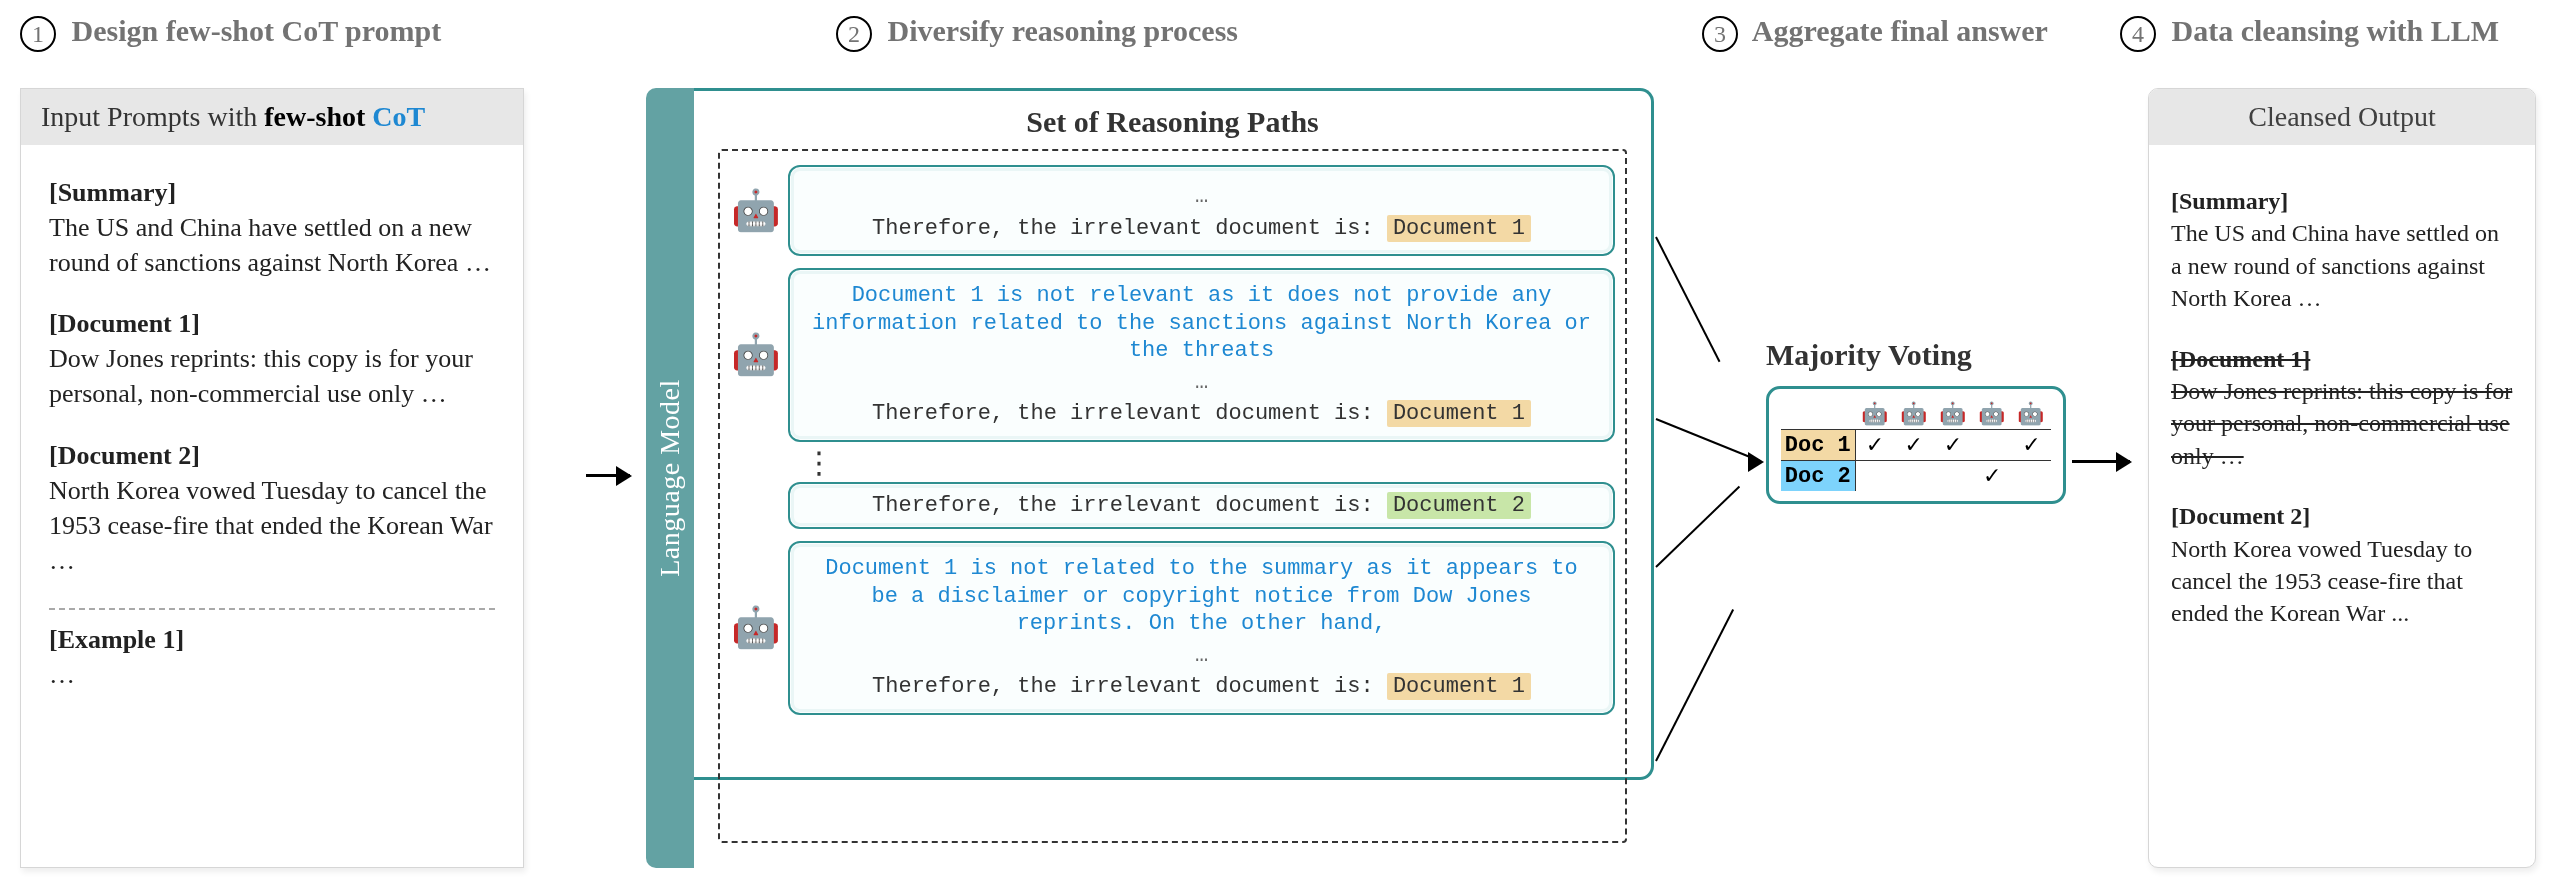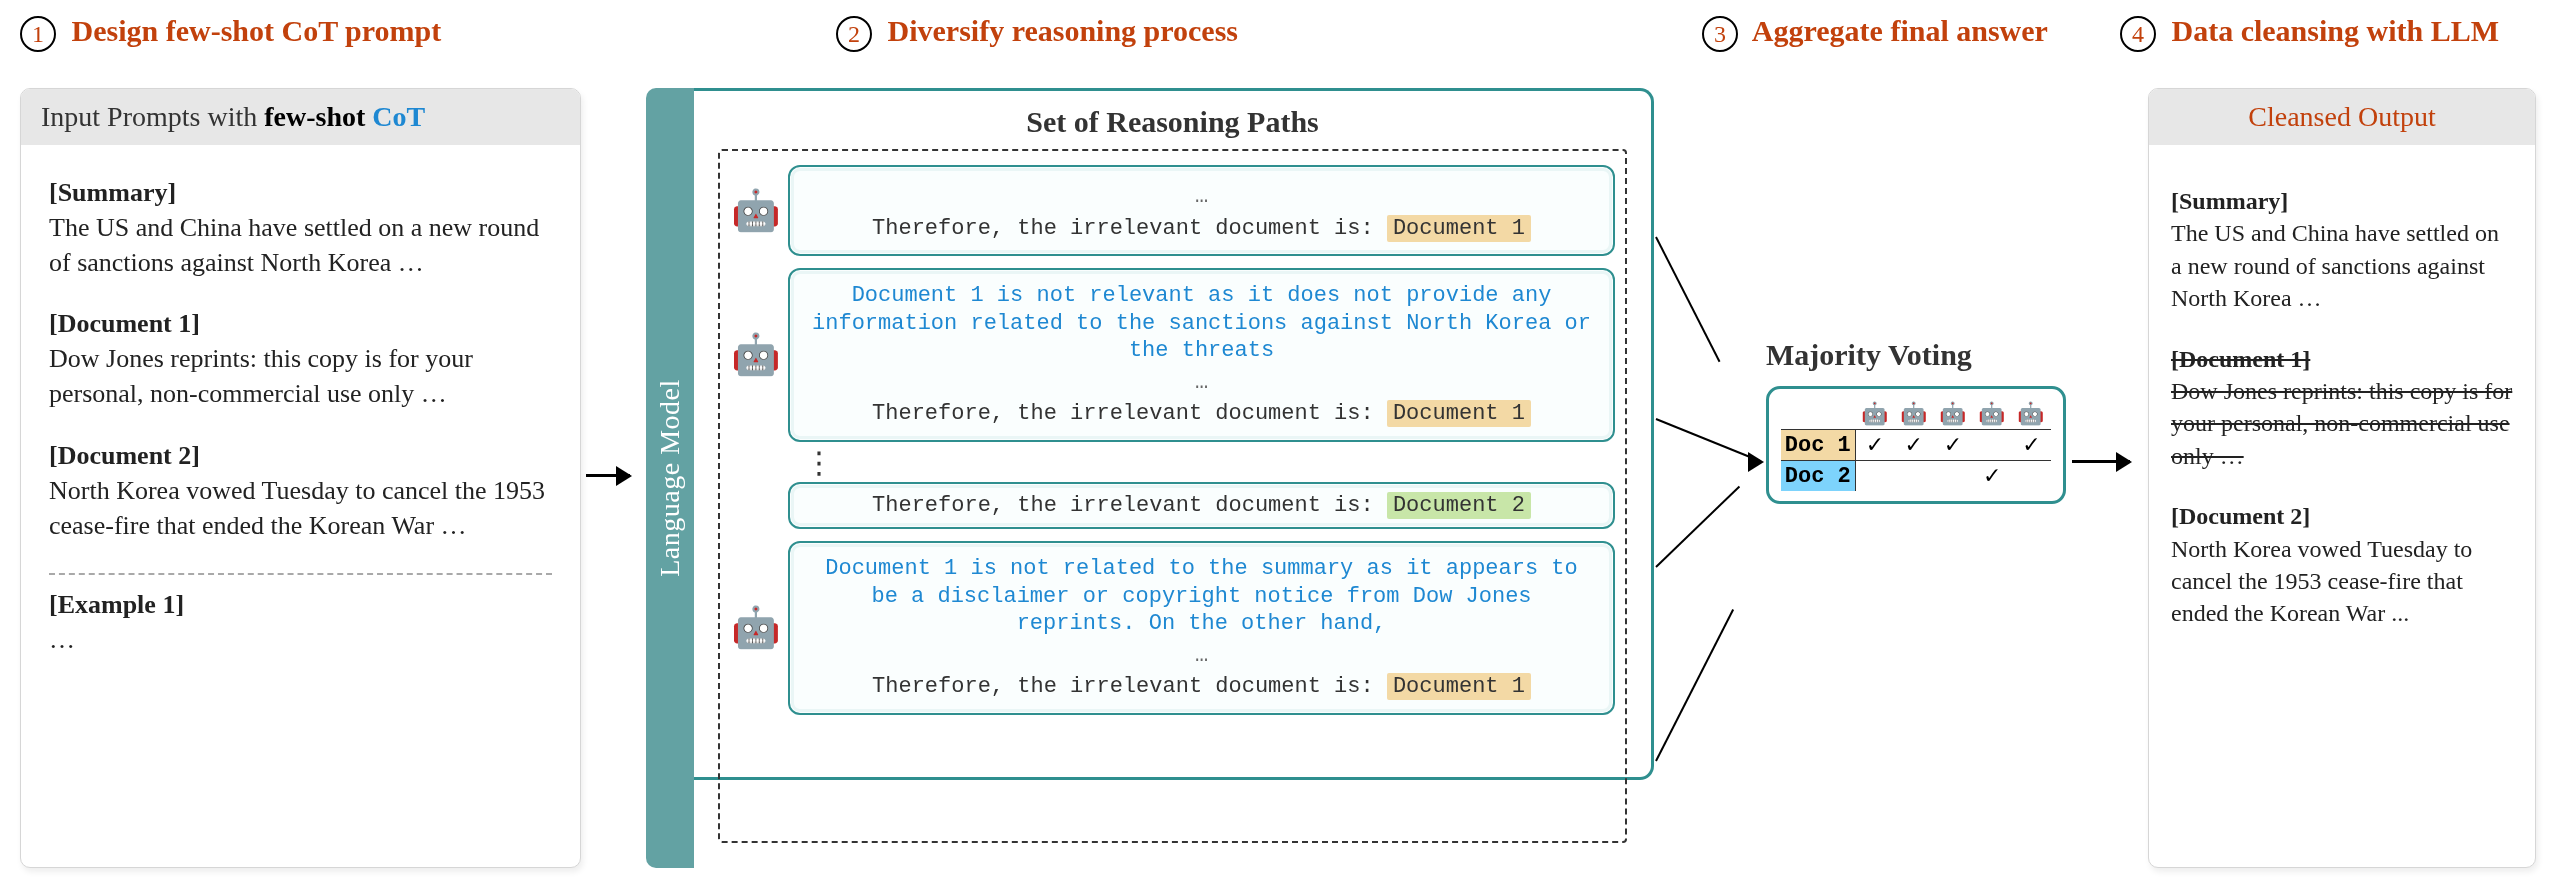--- a/index.html
+++ b/index.html
@@ -21,34 +21,34 @@
     line-height: 32px;
     font-size: 24px;
     font-weight: normal;
     margin-right: 8px;
     vertical-align: middle;
   }
   .step-header {
     position: absolute;
     font-size: 30px;
     font-weight: bold;
-    color: #c2410c;
+    color: #737373;
   }
   .step-header .circled-num { font-weight: normal; }
 
   
   .input-panel {
     position: absolute;
     left: 20px;
     top: 88px;
-    width: 561px;
+    width: 504px;
     height: 780px;
     background: #fff;
     border: 1px solid #d6d6d6;
-    border-radius: 10px;
+    border-radius: 0;
     box-shadow: 2px 4px 6px rgba(0,0,0,0.07);
     overflow: hidden;
   }
   .input-panel .panel-title {
     background: #e7e7e7;
     padding: 12px 20px;
     font-size: 28px;
     color: #333;
   }
   .input-panel .panel-title .fs { font-weight: bold; color: #000; }
@@ -227,21 +227,21 @@
     background: #fff;
     border: 1px solid #d6d6d6;
     border-radius: 10px;
     box-shadow: 2px 4px 6px rgba(0,0,0,0.07);
     overflow: hidden;
   }
   .out-panel .panel-title {
     background: #e7e7e7;
     padding: 12px 20px;
     font-size: 28px;
-    color: #c2410c;
+    color: #404040;
     text-align: center;
   }
   .out-panel .body {
     padding: 40px 20px 20px 22px;
     font-size: 24px;
     color: #222;
     line-height: 1.35;
   }
   .out-panel .body .sec-title { font-weight: bold; margin-top: 28px; }
   .out-panel .body .sec-title.first { margin-top: 0; }

